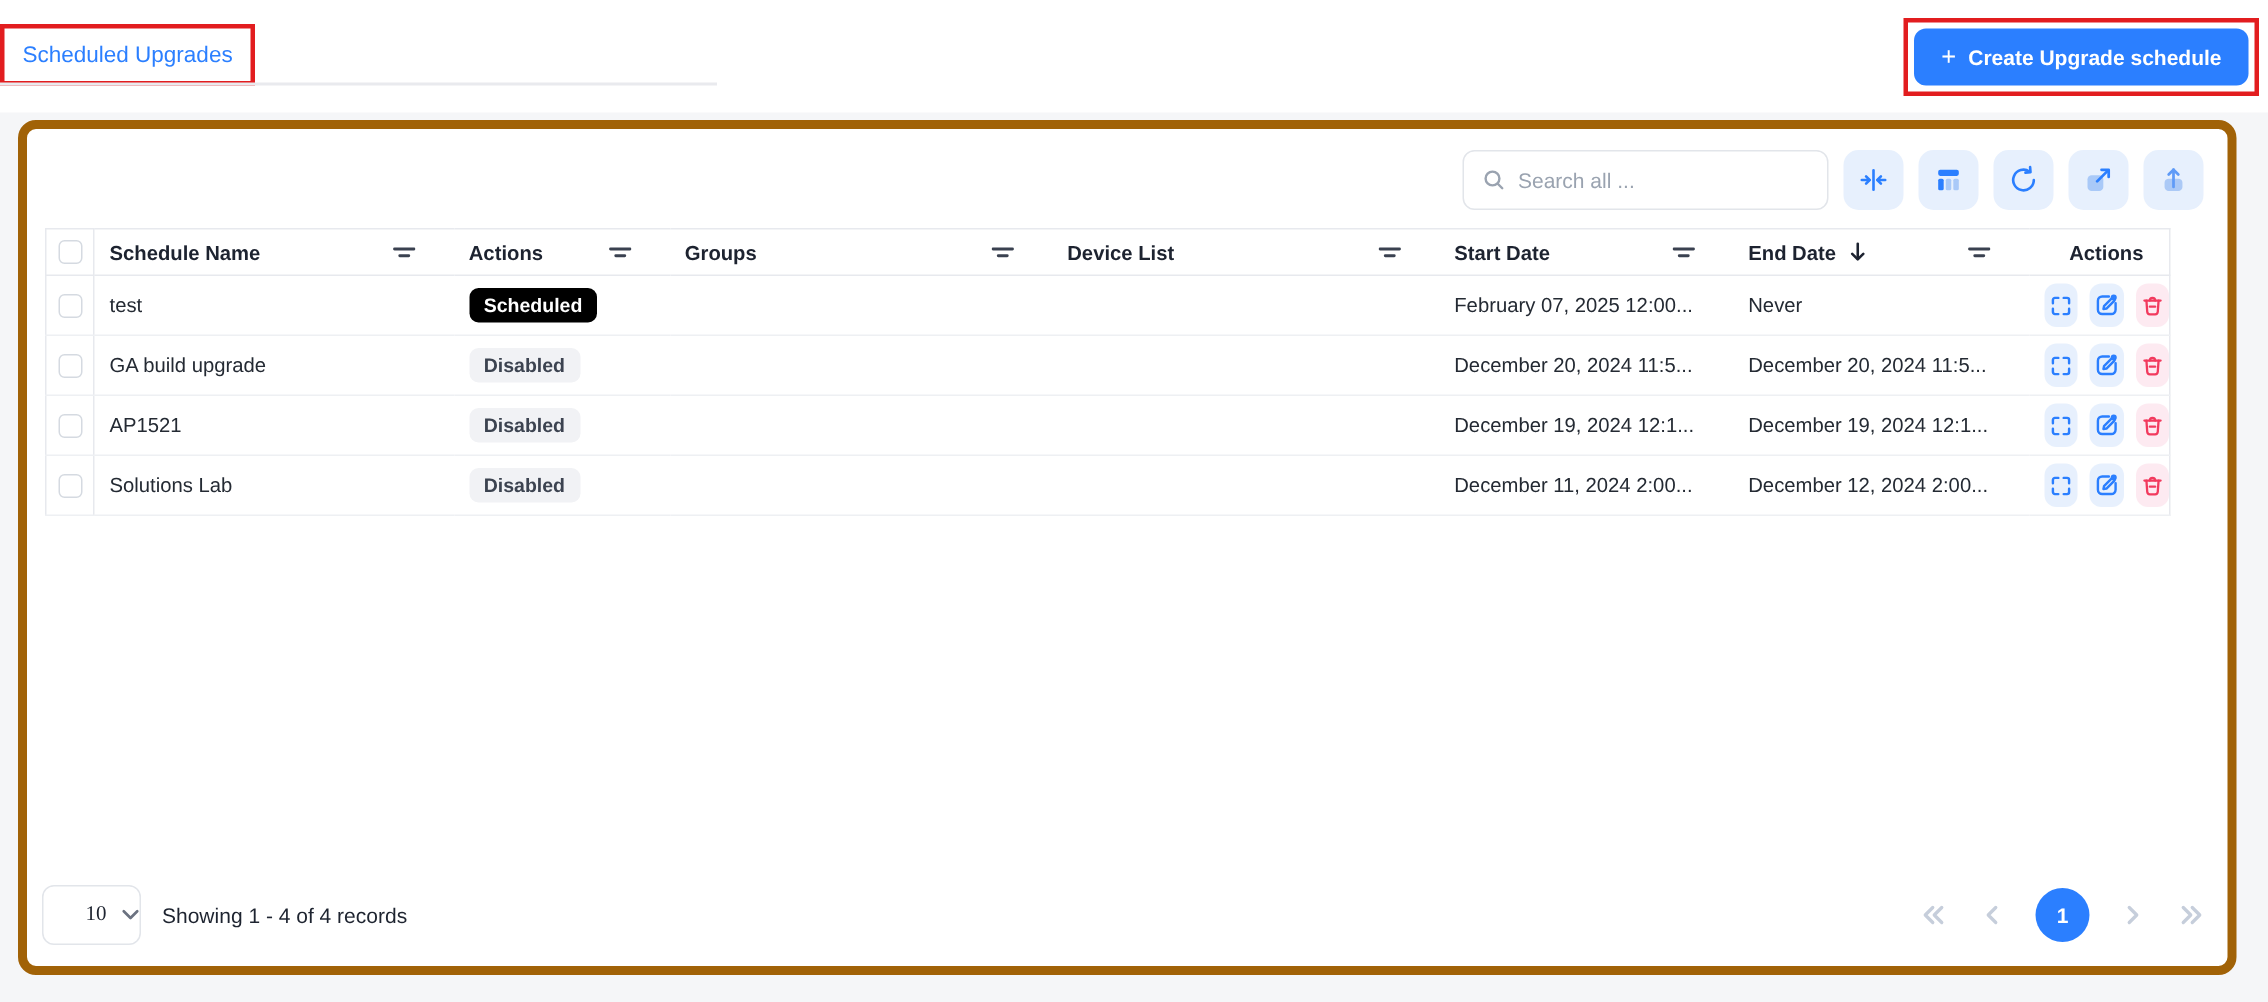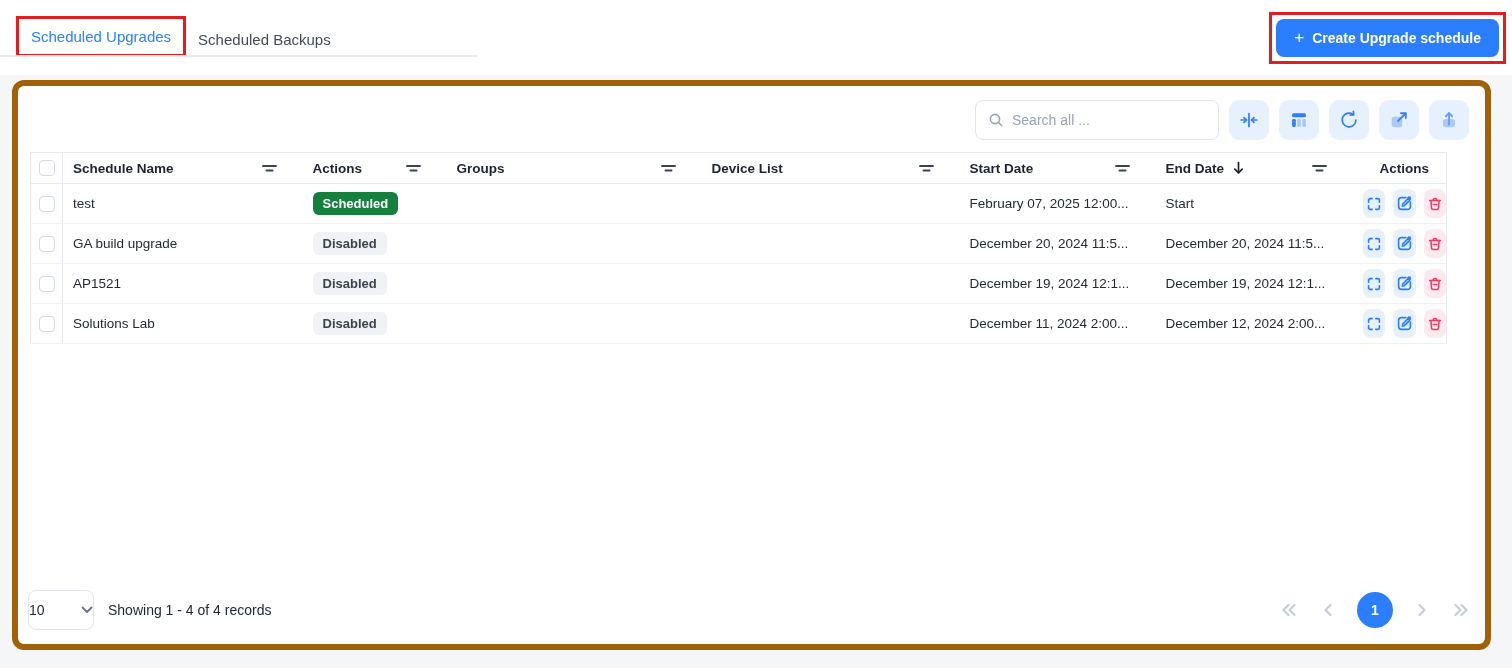--- a/index.html
+++ b/index.html
@@ -4,21 +4,21 @@
 <style>
   * { margin:0; padding:0; box-sizing:border-box; }
   html,body { width:1512px; height:668px; background:#fff;
     font-family:"Liberation Sans", sans-serif; overflow:hidden; position:relative; }
 
   .top-dashed { position:absolute; top:2px; left:0; width:1512px; height:0;
     border-top:3px dashed #dddde9; }
 
   
   .header-bar { position:absolute; top:0; left:0; width:1512px; height:75px; background:#fff; }
-  .tabs { position:absolute; top:16px; left:16px; display:flex; align-items:flex-end; }
+  .tabs { position:absolute; top:16px; left:0; display:flex; align-items:flex-start; }
   .tab { font-size:15px; color:#434a56; padding:9px 12px; cursor:pointer; white-space:nowrap; }
   .tab-annotated { border:3px solid #e21d1f; }
   .tab.active { color:#2b7fff; }
   .tab + .tab { margin-left:20px; }
   .tabs-underline { position:absolute; top:55px; left:0; width:478px; height:2px; background:#e9eaee; }
 
   .create-annotation { position:absolute; top:12px; right:6px; border:3px solid #e21d1f; padding:4px; }
   .btn-create { display:flex; align-items:center; gap:8px; background:#2b7fff; color:#fff;
     border:none; border-radius:8px; padding:11px 18px; font-size:14px; font-weight:700;
     font-family:"Liberation Sans", sans-serif; cursor:pointer; }
@@ -51,53 +51,52 @@
   thead th .th-inner { display:flex; align-items:center; justify-content:space-between; padding-right:26px; }
   thead th .th-label-wrap { display:flex; align-items:center; gap:8px; }
   th.check-col, td.check-col { border-left:1px solid #e7e9ee; border-right:1px solid #e7e9ee; padding:0; text-align:center; }
   th.actions-col, td.actions-col { border-right:1px solid #e7e9ee;text-align:center; }
   tbody td { border-bottom:1px solid #eef0f3; height:40px; font-size:13.5px; color:#242a33; padding:0 0 0 10px; }
   tbody td.check-col { padding:0; }
   .checkbox { width:16px; height:16px; border:1.5px solid #d5dae1; border-radius:4px;
     background:#fff; margin:0 auto; cursor:pointer; }
 
   .badge { display:inline-block; padding:4px 10px; border-radius:6px; font-size:13px; font-weight:700; }
-  .badge.scheduled { background:#15803d; color:#fff; }
+  .badge.scheduled { background:#000000; color:#fff; }
   .badge.disabled { background:#f1f2f5; color:#3c4350; }
 
   .actions-cell { display:flex; align-items:center; gap:8px; }
   .action-btn { width:29px; height:29px; border:none; border-radius:8px;
     display:flex; align-items:center; justify-content:center; cursor:pointer; }
   .action-blue { background:#e7f0fd; }
   .action-red { background:#fdeaf1; }
 
   
   .card-footer { position:absolute; left:0; bottom:8px; width:100%; height:52px;
     display:flex; align-items:center; justify-content:space-between; padding:0 14px 0 10px; }
   .footer-left { display:flex; align-items:center; gap:14px; }
-  .page-size { display:flex; align-items:center; justify-content:space-between; gap:10px;
+  .page-size { display:flex; align-items:center; justify-content:flex-end; gap:10px;
     width:66px; height:40px; border:1px solid #e2e5ea; border-radius:8px;
-    font-size:14px; color:#1e2430; background:#fff; cursor:pointer; }
+    font-size:14px; color:#1e2430; background:#fff; cursor:pointer;font-family:Liberation Serif, serif; }
   .summary { font-size:14px; color:#1e2430;text-align:center; }
   .pager { display:flex; align-items:center; gap:22px; }
   .pg-btn { background:none; border:none; cursor:pointer; display:flex; align-items:center; padding:0; }
   .page-current { width:36px; height:36px; border-radius:50%; background:#2b7fff; color:#fff;
     font-size:14px; font-weight:700; display:flex; align-items:center; justify-content:center; border:none; cursor:pointer; }
 </style>
 </head>
 <body>
 
 <div class="top-dashed"></div>
 
 <div class="header-bar">
   <div class="tabs">
     <div class="tab-annotated">
       <div class="tab active">Scheduled Upgrades</div>
     </div>
-    <div class="tab">Scheduled Backups</div>
   </div>
   <div class="tabs-underline"></div>
 
   <div class="create-annotation">
     <button class="btn-create">
       <span class="plus">+</span>
       <span>Create Upgrade schedule</span>
     </button>
   </div>
 </div>
@@ -268,21 +267,21 @@
 
         <tr>
           <td class="check-col">
               <div class="checkbox"></div>
             </td>
           <td>test</td>
           <td><span class="badge scheduled">Scheduled</span></td>
           <td></td>
           <td></td>
           <td>February 07, 2025 12:00...</td>
-          <td>Start</td>
+          <td>Never</td>
           <td class="actions-col">
               <div class="actions-cell">
             <button class="action-btn action-blue">
                   <span style="display:flex">
                     <svg width="18" height="18" viewBox="0 0 20 20" fill="none" stroke="#2b7fff" stroke-width="1.8" stroke-linecap="round" stroke-linejoin="round">
                       <path d="M4 8V5.5A1.5 1.5 0 0 1 5.5 4H8"></path>
                       <path d="M12 4h2.5A1.5 1.5 0 0 1 16 5.5V8"></path>
                       <path d="M16 12v2.5a1.5 1.5 0 0 1-1.5 1.5H12"></path>
                       <path d="M8 16H5.5A1.5 1.5 0 0 1 4 14.5V12"></path>
                     </svg>

